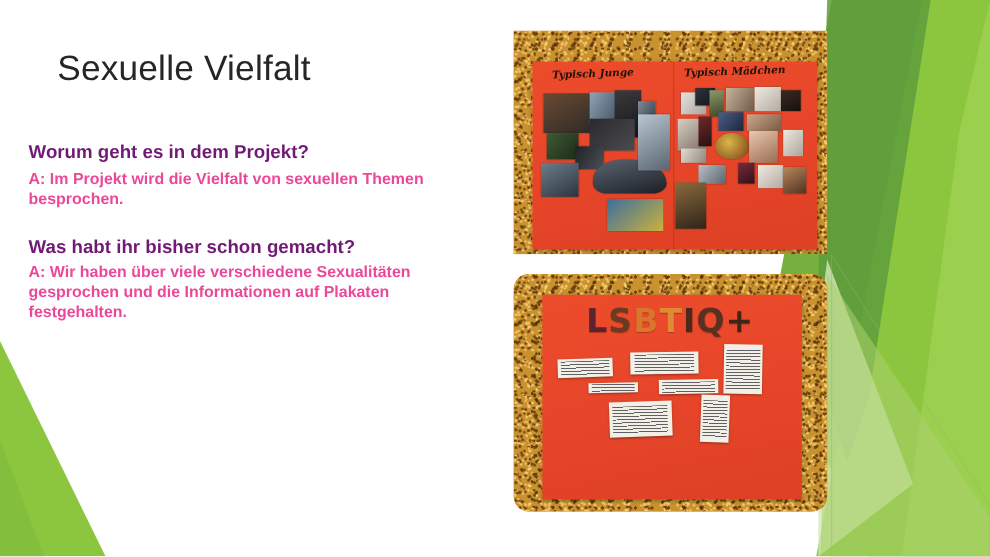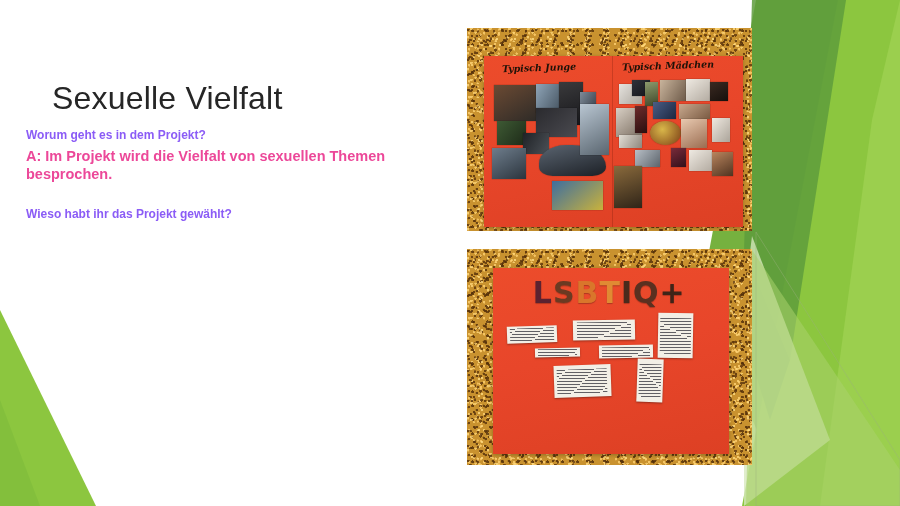--- a/index.html
+++ b/index.html
@@ -35,40 +35,39 @@
   
   .title {
     position: absolute;
     left: 52px;
     top: 44px;
     font-size: 32px;
     font-weight: 400;
     color: #262626;
     letter-spacing: 0.2px;
     white-space: nowrap;
-    margin-top: 36px;
   }
 
   
   .body-block {
     position: absolute;
     left: 26px;
     top: 128px;
     width: 418px;
   }
   .qa-group {
     margin-bottom: 23px;
   }
   .qa-group:last-child {
     margin-bottom: 0;
   }
   .question {
-    font-size: 12px;
+    font-size: 17px;
     font-weight: 700;
-    color: #8b5cf6;
+    color: #701a75;
     line-height: 1.28;
     margin: 0 0 5px 0;
   }
   .answer {
     font-size: 14.5px;
     font-weight: 700;
     color: #ec4899;
     line-height: 1.24;
     margin: 0;
   }
@@ -83,20 +82,21 @@
     left: 467px;
     top: 28px;
     width: 285px;
     height: 203px;
   }
   #photo-bottom {
     left: 467px;
     top: 249px;
     width: 285px;
     height: 216px;
+    border-radius: 14px;
   }
 
   
   .cork {
     position: absolute;
     inset: 0;
     background-color: #c9922f;
     background-image:
       radial-gradient(circle at 8% 12%, rgba(90,52,10,.85) 0 1.1px, transparent 1.3px),
       radial-gradient(circle at 23% 5%, rgba(255,214,120,.8) 0 1.2px, transparent 1.4px),
@@ -238,23 +238,26 @@
 
   <div class="title">Sexuelle Vielfalt</div>
 
   <div class="body-block">
 
     <div class="qa-group">
       <p class="question">Worum geht es in dem Projekt?</p>
       <p class="answer">A: Im Projekt wird die Vielfalt von sexuellen Themen besprochen.</p>
     </div>
 
-
     <div class="qa-group">
-      <p class="question">Wieso habt ihr das Projekt gewählt?</p>
+      <p class="question">Was habt ihr bisher schon gemacht?</p>
+      <p class="answer">A: Wir haben über viele verschiedene Sexualitäten gesprochen und die Informationen auf Plakaten festgehalten.</p>
+    </div>
+
+    <div class="qa-group">
     </div>
 
   </div>
 
   <div class="photo" id="photo-top">
     <div class="cork"></div>
 
     <div class="poster" id="poster-top">
       <div class="poster-fold" style="left:49.5%"></div>
 

